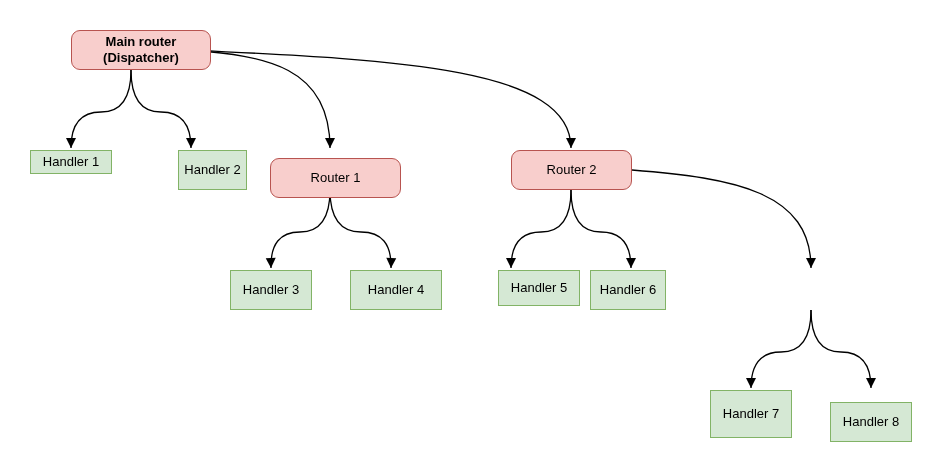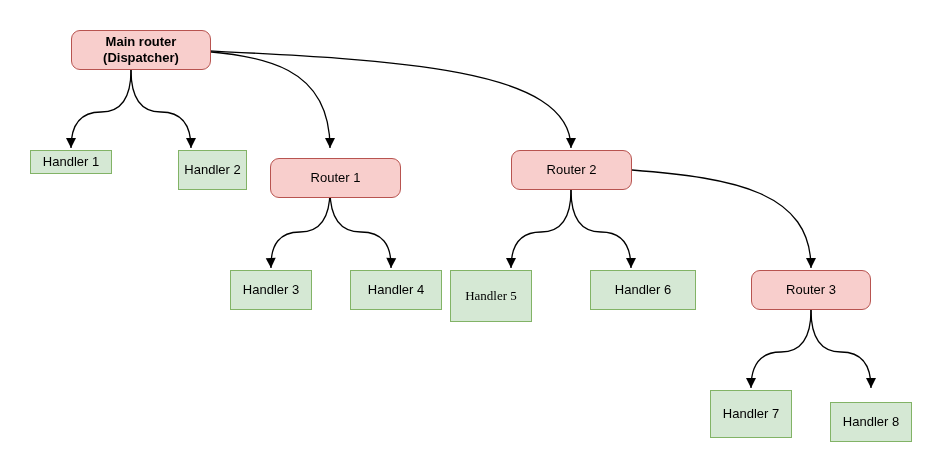--- a/index.html
+++ b/index.html
@@ -101,31 +101,28 @@
   </div>
 
   <div class="node handler" style="left:230px; top:270px; width:82px; height:40px;justify-content:center;">
     <span>Handler 3</span>
   </div>
 
   <div class="node handler" style="left:350px; top:270px; width:92px; height:40px;">
     <span>Handler 4</span>
   </div>
 
-  <div class="node handler" style="left:450px; top:270px; width:82px; height:52px;font-family:Liberation Serif, serif;">
+  <div class="node handler" style="left:498px; top:270px; width:82px; height:36px;">
     <span>Handler 5</span>
   </div>
 
-  <div class="node handler" style="left:590px; top:270px; width:106px; height:40px;">
+  <div class="node handler" style="left:590px; top:270px; width:76px; height:40px;">
     <span>Handler 6</span>
   </div>
 
-  <div class="node router" style="left:751px; top:270px; width:120px; height:40px;">
-    <span>Router 3</span>
-  </div>
 
   <div class="node handler" style="left:710px; top:390px; width:82px; height:48px;">
     <span>Handler 7</span>
   </div>
 
   <div class="node handler" style="left:830px; top:390px; width:82px; height:40px;margin-top:12px;">
     <span>Handler 8</span>
   </div>
 
 </div>

